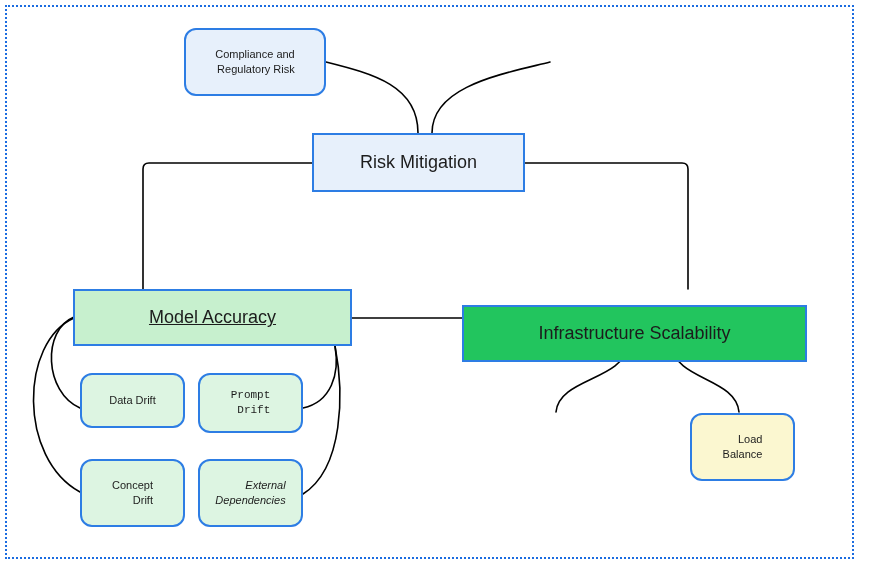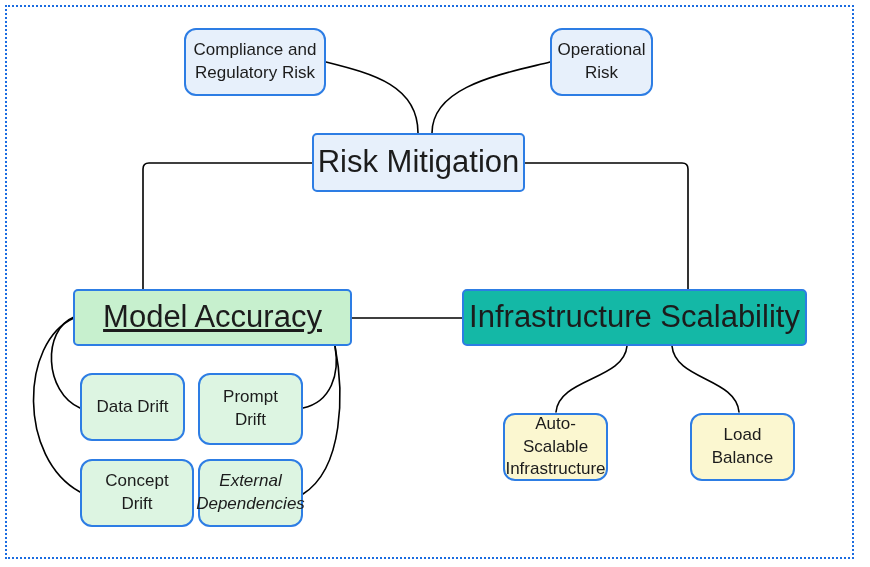--- a/index.html
+++ b/index.html
@@ -23,36 +23,36 @@
   }
   .node {
     position: absolute;
     box-sizing: border-box;
     border: 2px solid #2d7de4;
     display: flex; align-items: center; justify-content: center;
     color: #1c1c1c;
     text-align: center;
   }
   .node .lbl { white-space: pre-line; display: block; }
-  .lg { font-size: 31px; line-height: 1.12; border-radius: 5px; }
-  .sm { font-size: 17px; line-height: 1.35; border-radius: 12px; }
+  .lg { font-size: 18px; line-height: 1.12; border-radius: 0; }
+  .sm { font-size: 11px; line-height: 1.35; border-radius: 12px; text-align: right; }
   .blue   { background: #e7f0fb; }
   .green-main  { background: #c7f0ce; }
   .green-leaf  { background: #ddf5e2; }
-  .yellow-main { background: #14b8a6; }
+  .yellow-main { background: #22c55e; margin-top: 16px; }
   .yellow-leaf { background: #fbf7d0; }
 
   #n-compliance  { left: 184px; top: 28px;  width: 142px; height: 68px; }
   #n-operational { left: 550px; top: 28px;  width: 103px; height: 68px; }
   #n-rm          { left: 312px; top: 133px; width: 213px; height: 59px; }
   #n-ma          { left: 73px;  top: 289px; width: 279px; height: 57px; text-decoration: underline; }
   #n-is          { left: 462px; top: 289px; width: 345px; height: 57px; }
-  #n-dd          { left: 80px;  top: 373px; width: 105px; height: 68px; }
-  #n-pd          { left: 198px; top: 373px; width: 105px; height: 72px; }
-  #n-cd          { left: 80px;  top: 459px; width: 114px; height: 68px; }
+  #n-dd          { left: 80px;  top: 373px; width: 105px; height: 55px; }
+  #n-pd          { left: 198px; top: 373px; width: 105px; height: 60px; font-family: Liberation Mono, monospace; }
+  #n-cd          { left: 80px;  top: 459px; width: 105px; height: 68px; }
   #n-ed          { left: 198px; top: 459px; width: 105px; height: 68px; font-style: italic; }
   #n-asi         { left: 503px; top: 413px; width: 105px; height: 68px; }
   #n-lb          { left: 690px; top: 413px; width: 105px; height: 68px; }
 </style>
 </head>
 <body>
 
 <div class="stage">
 
   <div class="frame"></div>
@@ -69,24 +69,20 @@
     <path d="M335,346 C344,392 344,468 303,494"></path>
     <path d="M627,346 C624,380 559,378 556,412"></path>
     <path d="M672,346 C675,380 736,378 739,412"></path>
   </svg>
 
   <div class="node blue sm" id="n-compliance">
     <span class="lbl">Compliance and
 Regulatory Risk</span>
   </div>
 
-  <div class="node blue sm" id="n-operational">
-    <span class="lbl">Operational
-Risk</span>
-  </div>
 
   <div class="node blue lg" id="n-rm">
     <span class="lbl">Risk Mitigation</span>
   </div>
 
   <div class="node green-main lg" id="n-ma">
     <span class="lbl">Model Accuracy</span>
   </div>
 
   <div class="node yellow-main lg" id="n-is">
@@ -105,23 +101,19 @@
   <div class="node green-leaf sm" id="n-cd">
     <span class="lbl">Concept
 Drift</span>
   </div>
 
   <div class="node green-leaf sm" id="n-ed">
     <span class="lbl">External
 Dependencies</span>
   </div>
 
-  <div class="node yellow-leaf sm" id="n-asi">
-    <span class="lbl">Auto-Scalable
-Infrastructure</span>
-  </div>
 
   <div class="node yellow-leaf sm" id="n-lb">
     <span class="lbl">Load
 Balance</span>
   </div>
 
 </div>
 
 </body></html>

